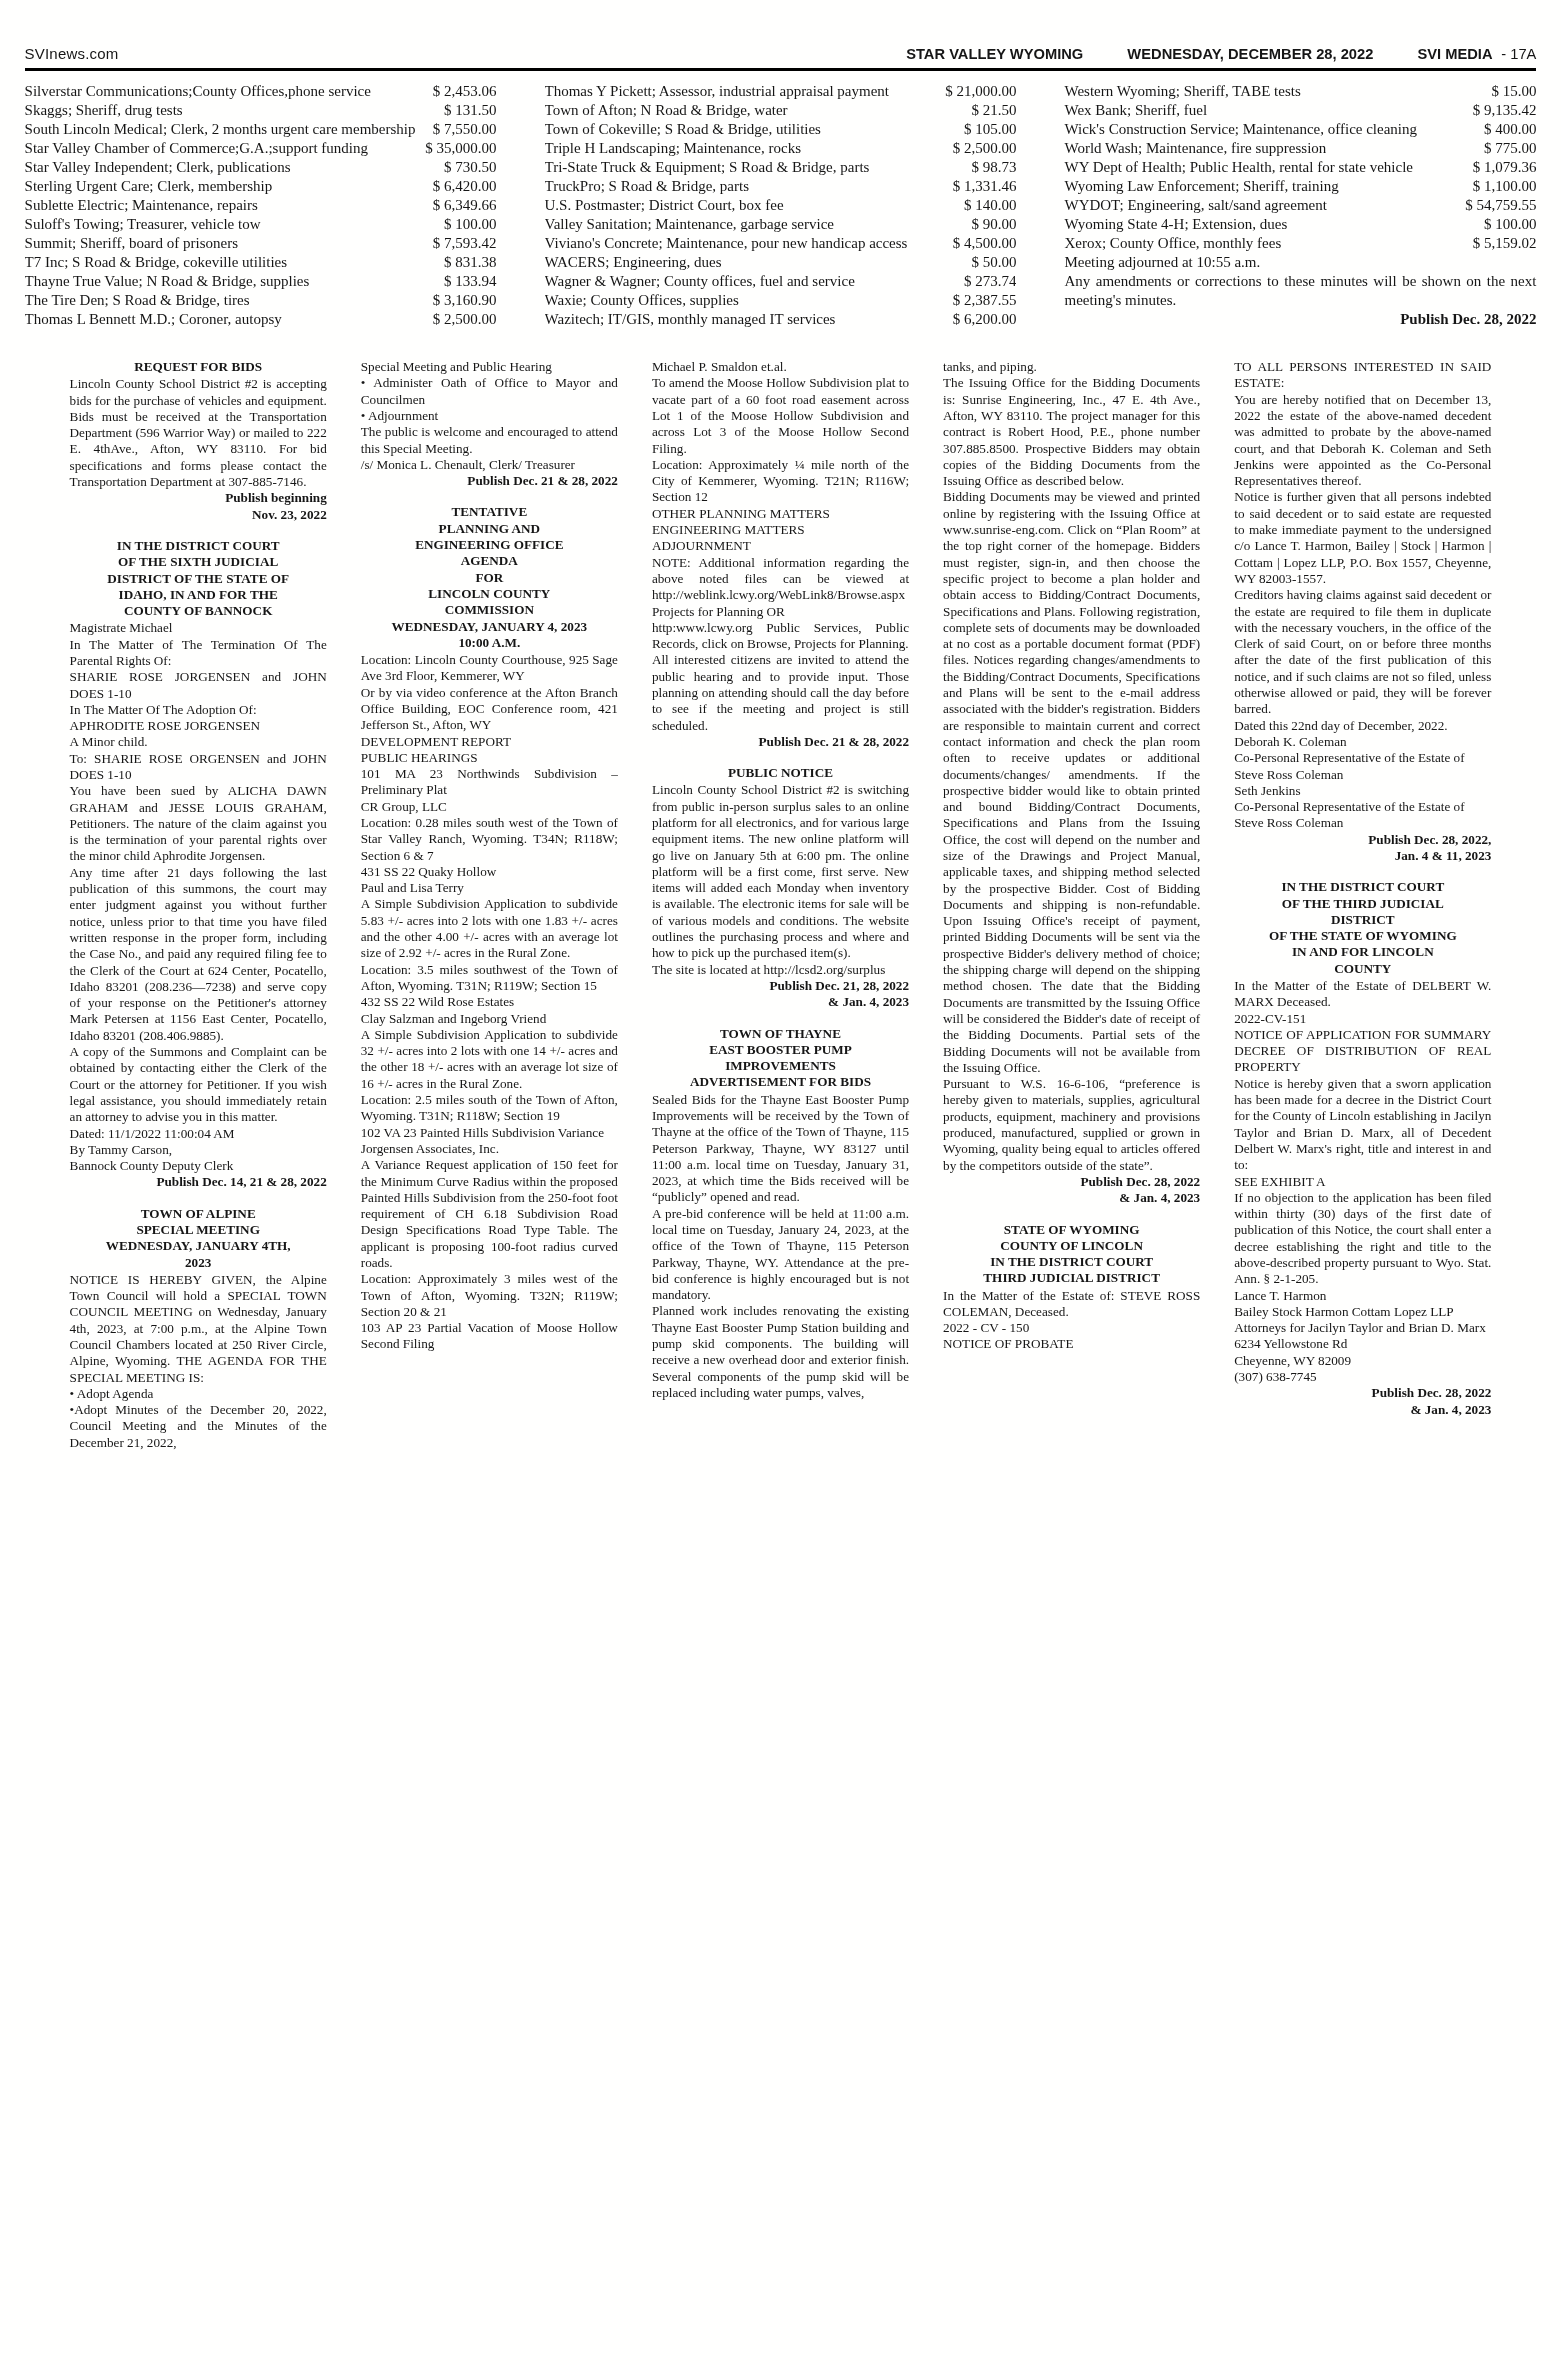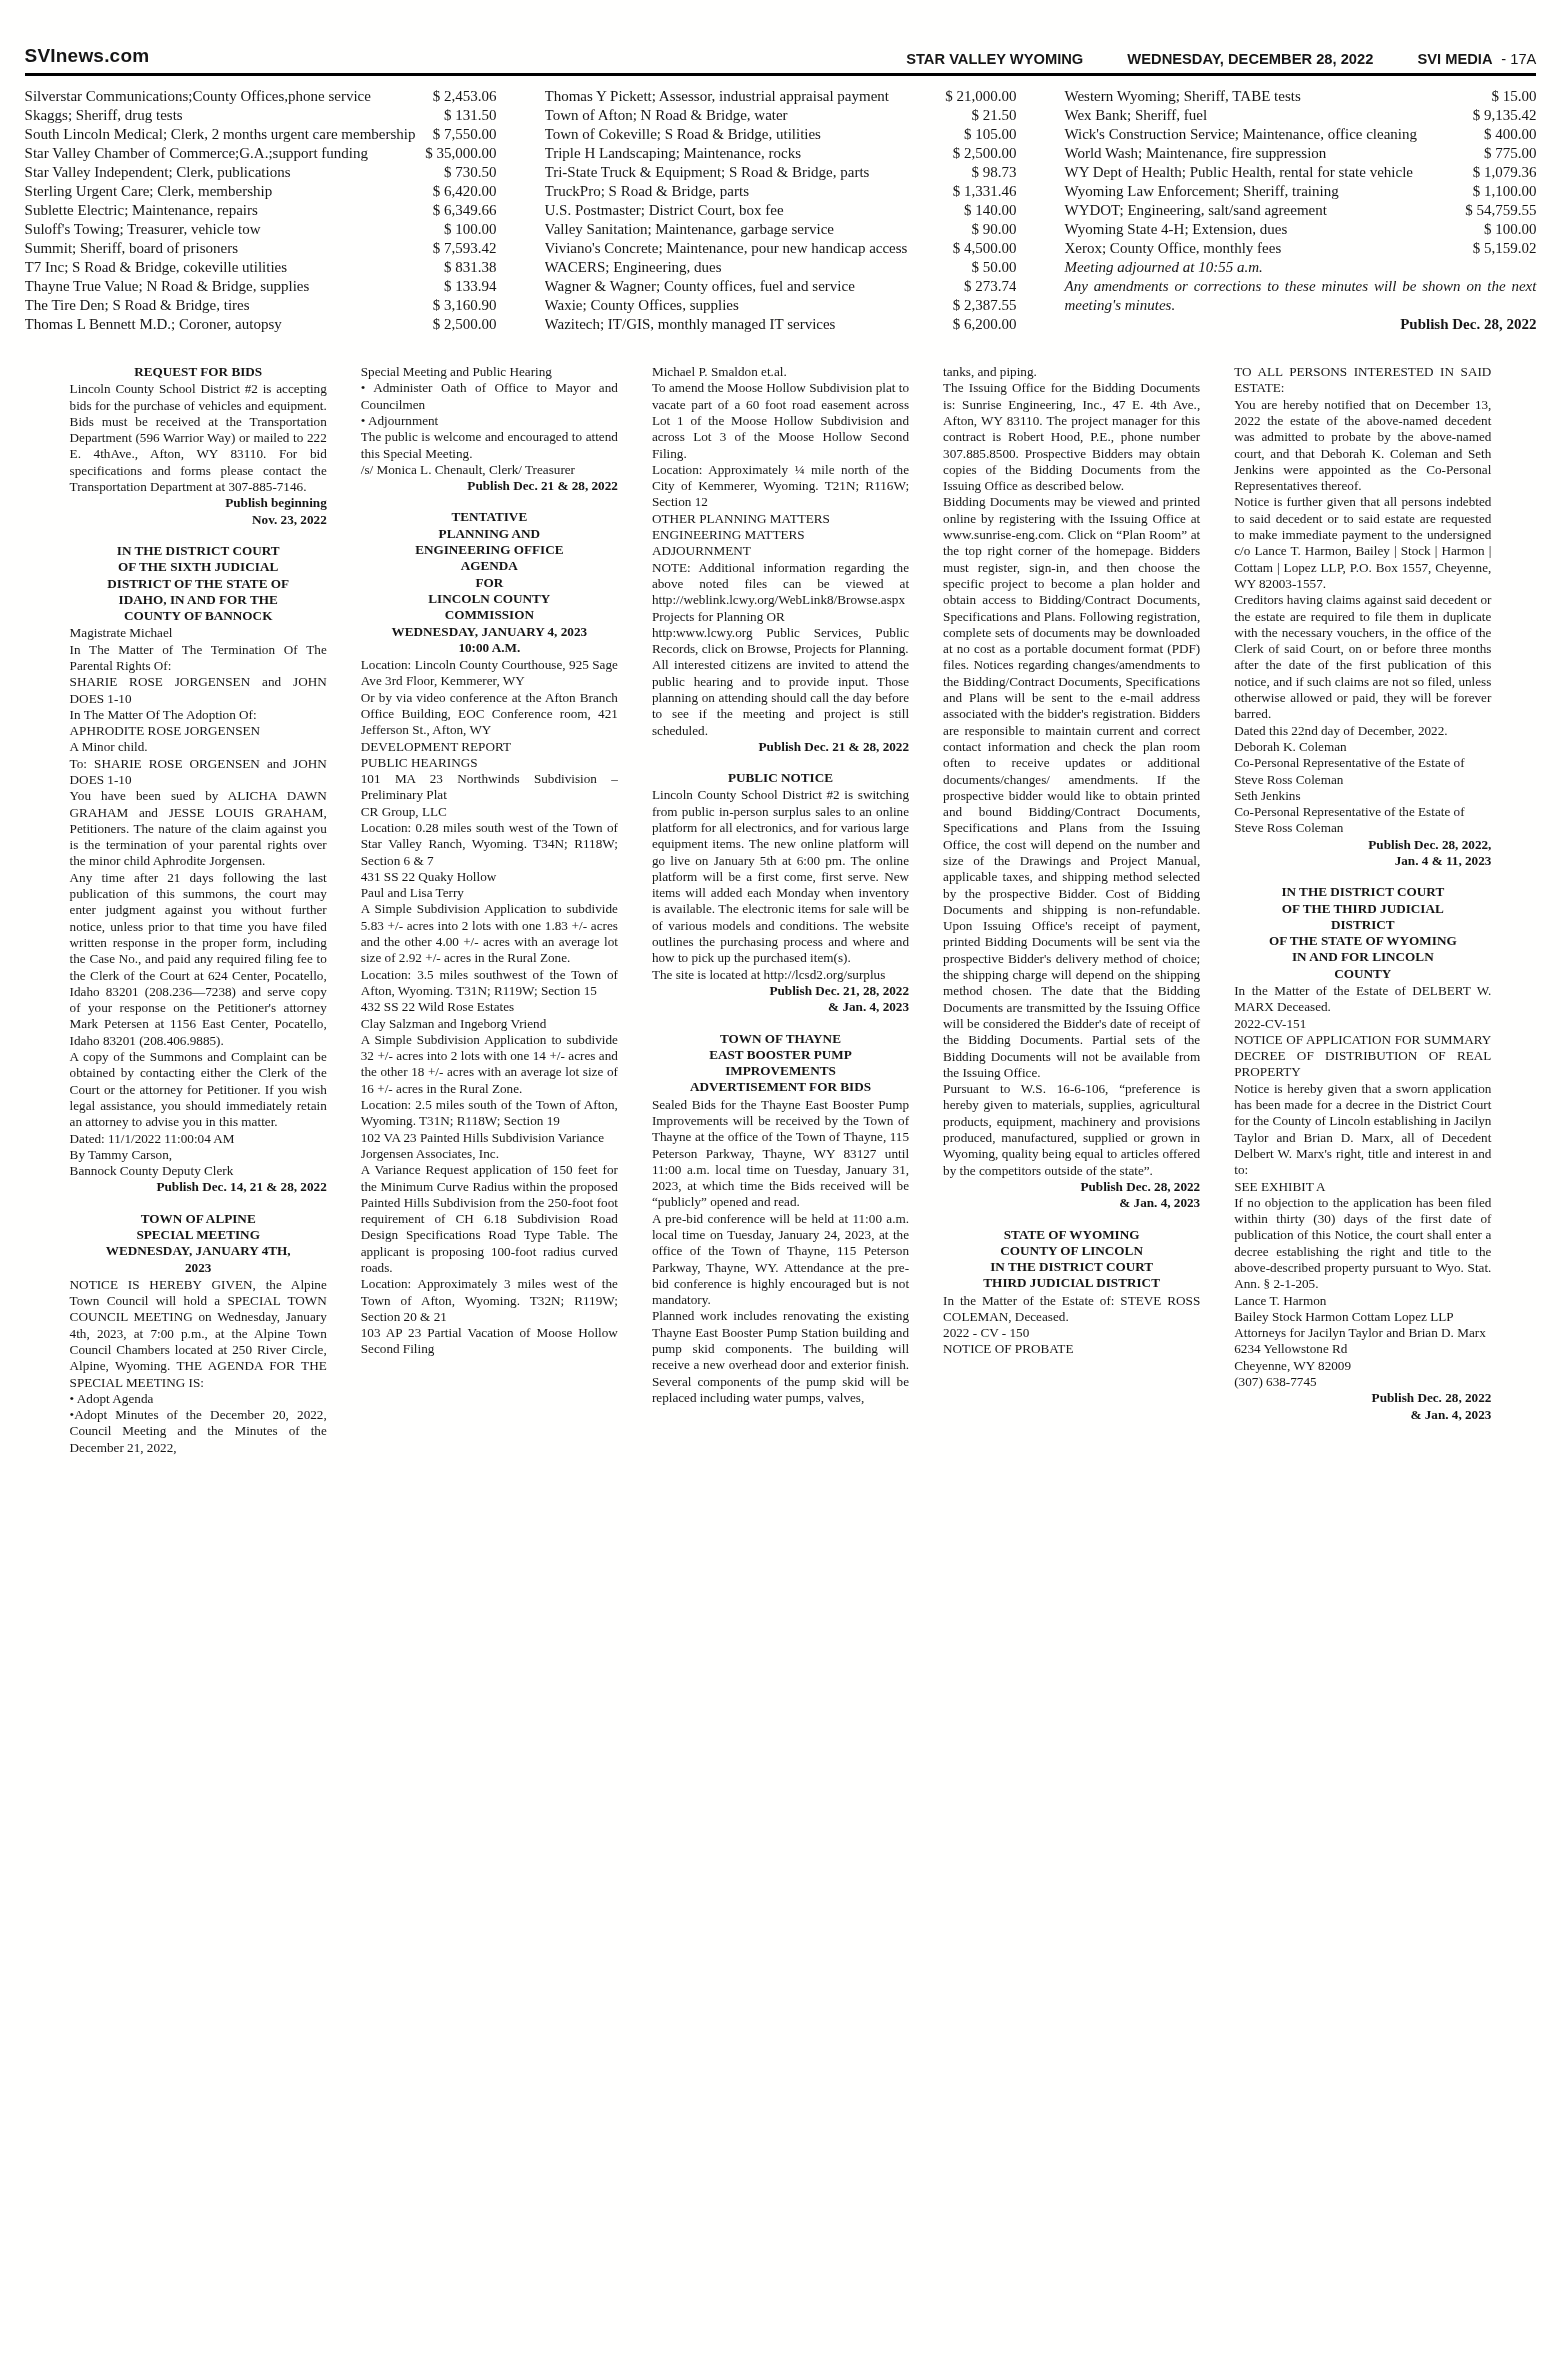--- a/index.html
+++ b/index.html
@@ -12,34 +12,34 @@
     overflow: hidden;
     font-family: "Liberation Serif", serif;
   }
   
   .masthead {
     display: flex; justify-content: space-between; align-items: flex-end;
     border-bottom: 3.3px solid #000;
     padding-bottom: 5.7px;
     font-family: "Liberation Sans", sans-serif;
   }
-  .site { font-size: 19px; font-weight: 700; letter-spacing: 0.2px; }
+  .site { font-size: 15px; font-weight: 400; letter-spacing: 0.2px; }
   .mast-right { font-size: 14.7px; }
   .mast-right span { margin-left: 4.7px; }
   .mast-right .b { font-weight: 700; margin-left: 40px; }
   
   .payments {
     display: flex; gap: 48px;
     margin-top: 11.4px;
     font-size: 15px; line-height: 19px;
   }
   .pay-col { flex: 1 1 0; min-width: 0; }
   .pay-entry { text-align: justify; overflow: hidden; }
   .pay-amount { float: right; white-space: pre; }
-  .pay-text { text-align: justify; font-style: italic; }
+  .pay-text { text-align: justify; }
   .pay-publish { text-align: right; font-weight: 700; }
   
   .notices {
     display: flex; gap: 34px;
     margin: 30px 45px 0;
     font-size: 13.2px; line-height: 16.3px;
   }
   .notice-col { flex: 1 1 0; min-width: 0; }
   .block-heading { font-weight: 700; text-align: center; margin: 15px 0 0.9px; }
   .notice-col .block-heading:first-child { margin-top: 0; }

